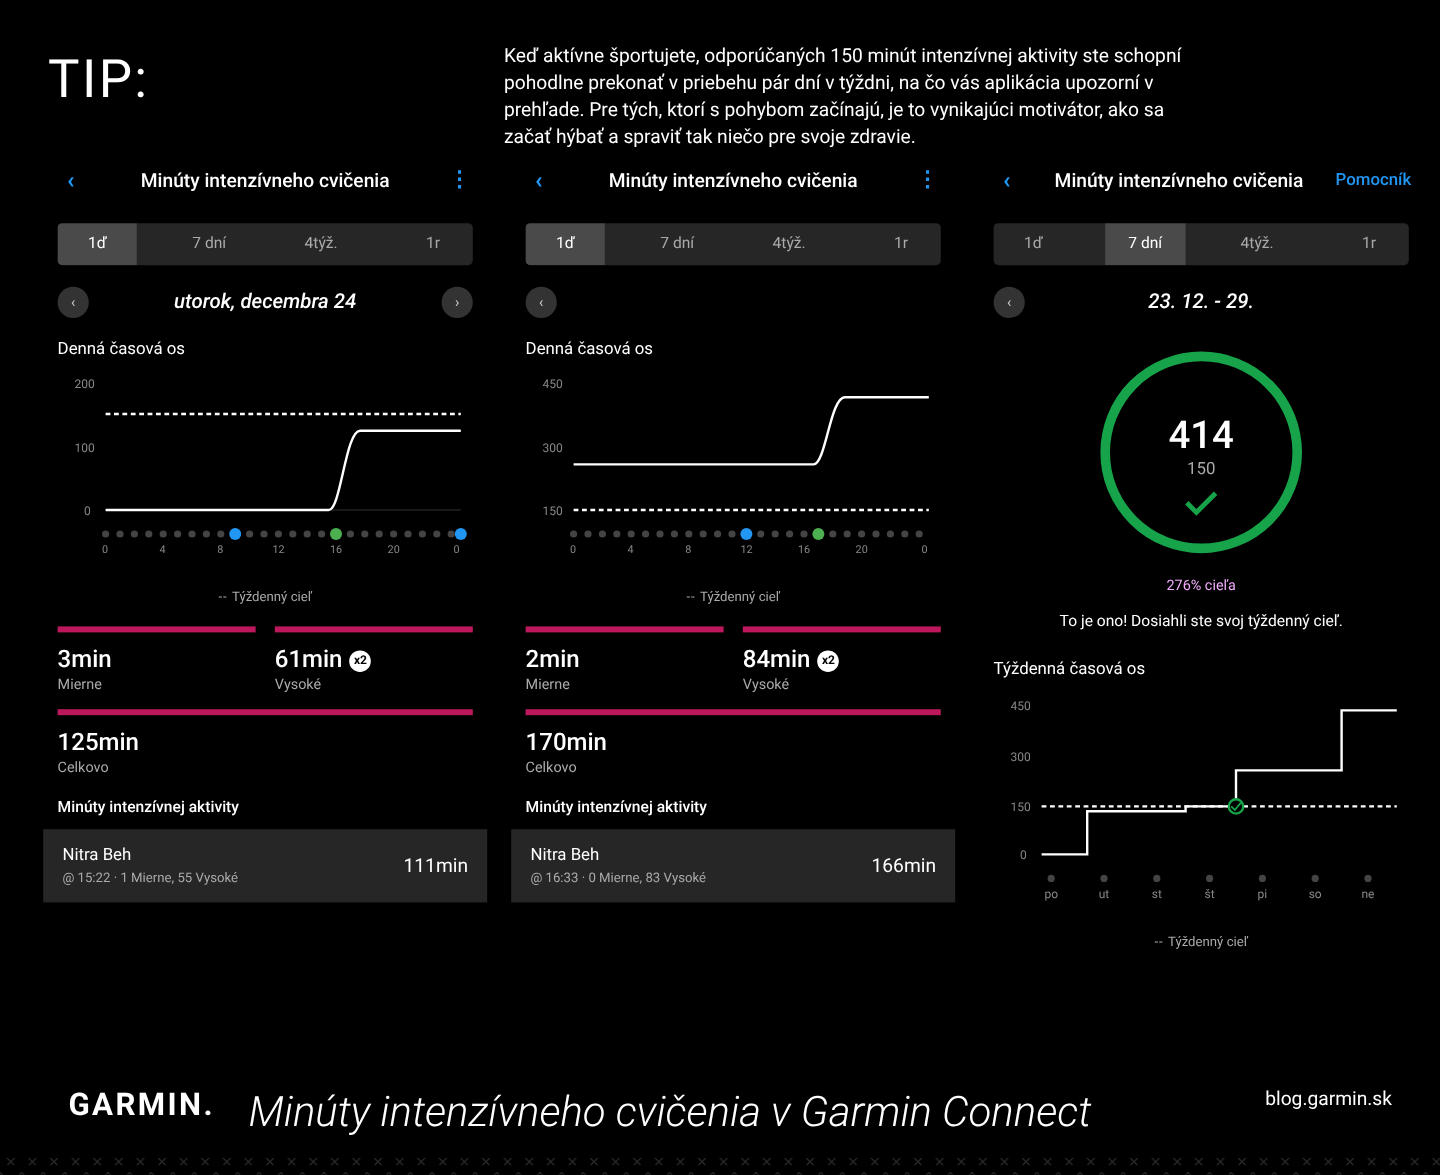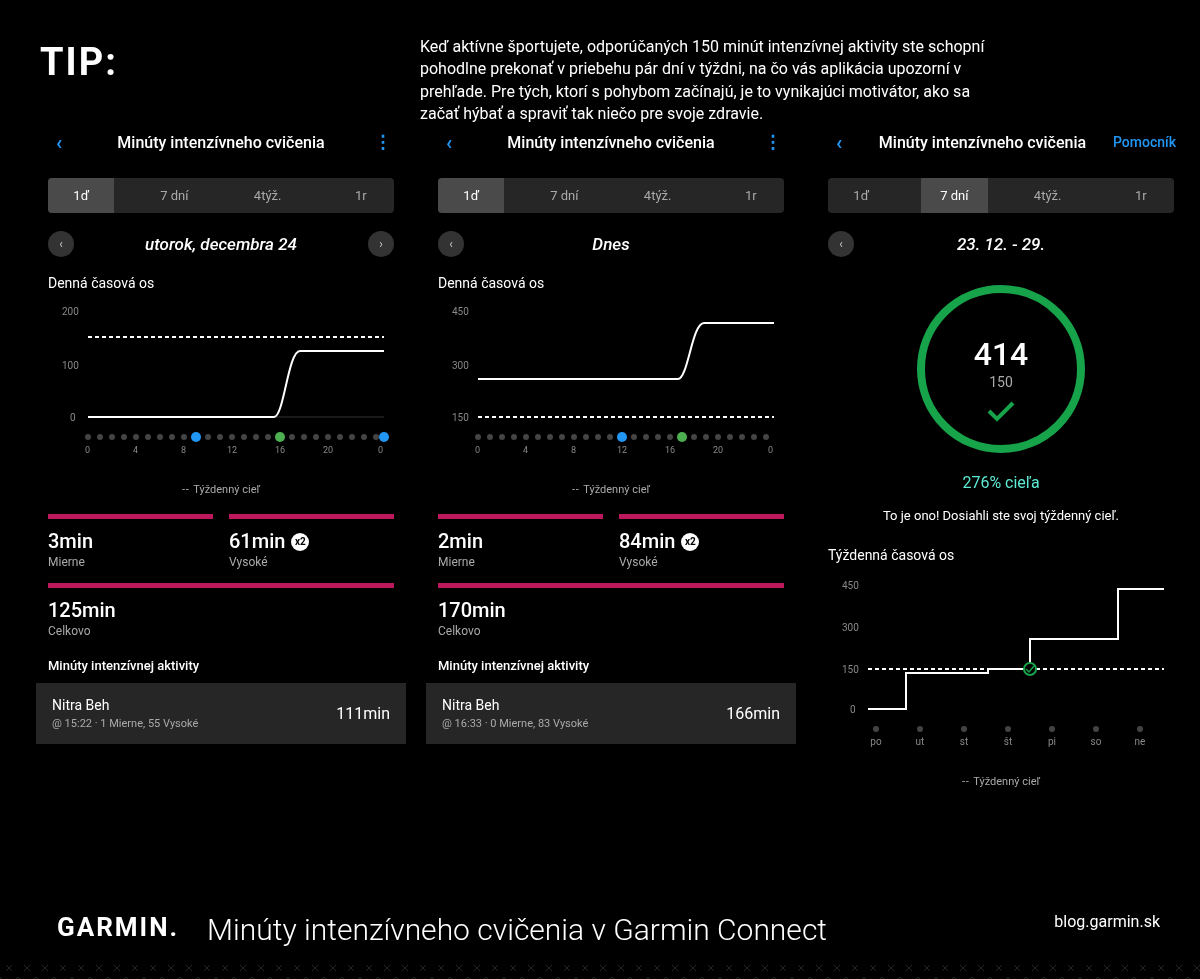--- a/index.html
+++ b/index.html
@@ -12,22 +12,22 @@
     overflow: hidden;
     position: relative;
   }
   .tip-header {
     display: flex;
     gap: 48px;
     padding: 40px 40px 12px 40px;
     align-items: flex-start;
   }
   .tip-title {
-    font-size: 38px;
-    font-weight: 700;
+    font-size: 44px;
+    font-weight: 400;
     letter-spacing: 2px;
   }
   .tip-body {
     font-size: 16px;
     line-height: 1.4;
     max-width: 580px;
     margin-left: 380px;
     position: absolute;
     top: 36px;
   }
@@ -152,36 +152,36 @@
   }
   .activity-left { flex: 1; }
   .activity-name { font-size: 14px; }
   .activity-meta { font-size: 11px; color: #aaa; margin-top: 4px; }
   .activity-value { font-size: 16px; }
   
   .ring-wrap { display: flex; flex-direction: column; align-items: center; padding-top: 4px; }
   .ring-wrap svg { margin-bottom: 14px; }
   .ring-num { font-size: 32px; font-weight: 500; fill: #fff; }
   .ring-sub { font-size: 14px; fill: #aaa; }
-  .pct-label { font-size: 16px; color: #5eead4; margin-bottom: 16px; }
+  .pct-label { font-size: 12px; color: #f0abfc; margin-bottom: 16px; }
   .achieved-msg { font-size: 13px; text-align: center; margin-bottom: 24px; padding: 0 20px; }
   .footer {
     position: absolute;
     bottom: 32px;
     left: 17px; right: 0;
     padding: 0 40px;
     display: flex;
     gap: 28px;
   }
   .garmin-logo {
     font-size: 26px;
     font-weight: 700;
     letter-spacing: 2px;
   }
-  .footer-title { font-size: 30px; font-weight: 300; flex: 1; }
+  .footer-title { font-size: 35px; font-weight: 300; flex: 1; font-style: italic; }
   .footer-blog { font-size: 16px; }
   .zigzag {
     position: absolute;
     bottom: 0; left: 0; right: 0;
     height: 14px;
     background:
       linear-gradient(-45deg, transparent 8px, #fff 8px, #fff 9px, transparent 9px),
       linear-gradient(45deg, transparent 8px, #fff 8px, #fff 9px, transparent 9px);
     background-size: 18px 18px;
     background-position: 0 6px;
@@ -301,21 +301,20 @@
       <div class="more-icon">⋮</div>
     </div>
     <div class="range-tabs">
       <div class="range-tab active">1ď</div>
       <div class="range-tab">7 dní</div>
       <div class="range-tab">4týž.</div>
       <div class="range-tab">1r</div>
     </div>
     <div class="date-nav">
       <div class="nav-arrow">‹</div>
-      <div class="date-label">Dnes</div>
       <div style="width:26px"></div>
     </div>
     <div class="section-label">Denná časová os</div>
     <div class="chart-area">
       <svg width="346" height="160" viewBox="0 0 346 160">
         <text x="14" y="14" fill="#888" font-size="10">450</text>
         <text x="14" y="68" fill="#888" font-size="10">300</text>
         <text x="14" y="120" fill="#888" font-size="10">150</text>
         <line x1="40" y1="116" x2="336" y2="116" stroke="#fff" stroke-width="2" stroke-dasharray="4 3"></line>
         <path d="M40 78 L240 78 C250 78 254 22 266 22 L336 22" fill="none" stroke="#fff" stroke-width="2"></path>

